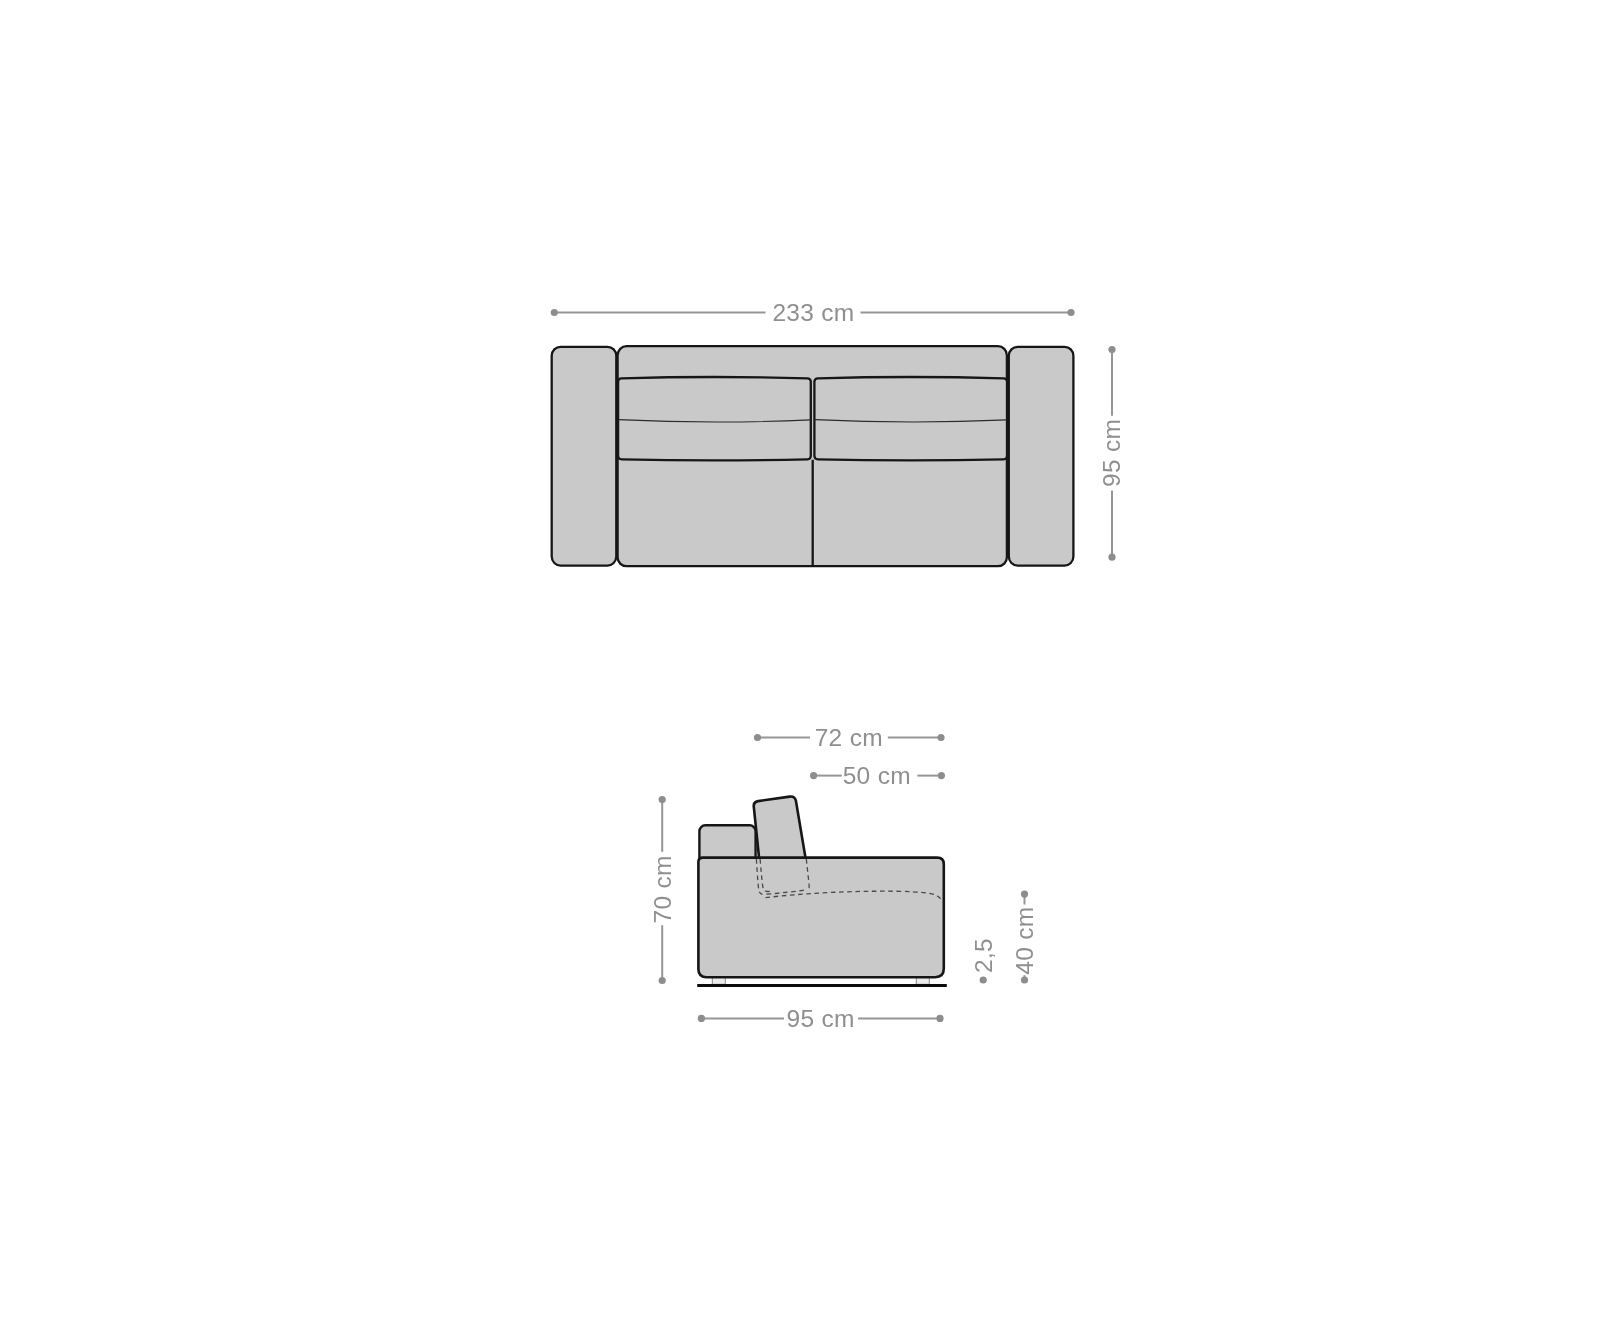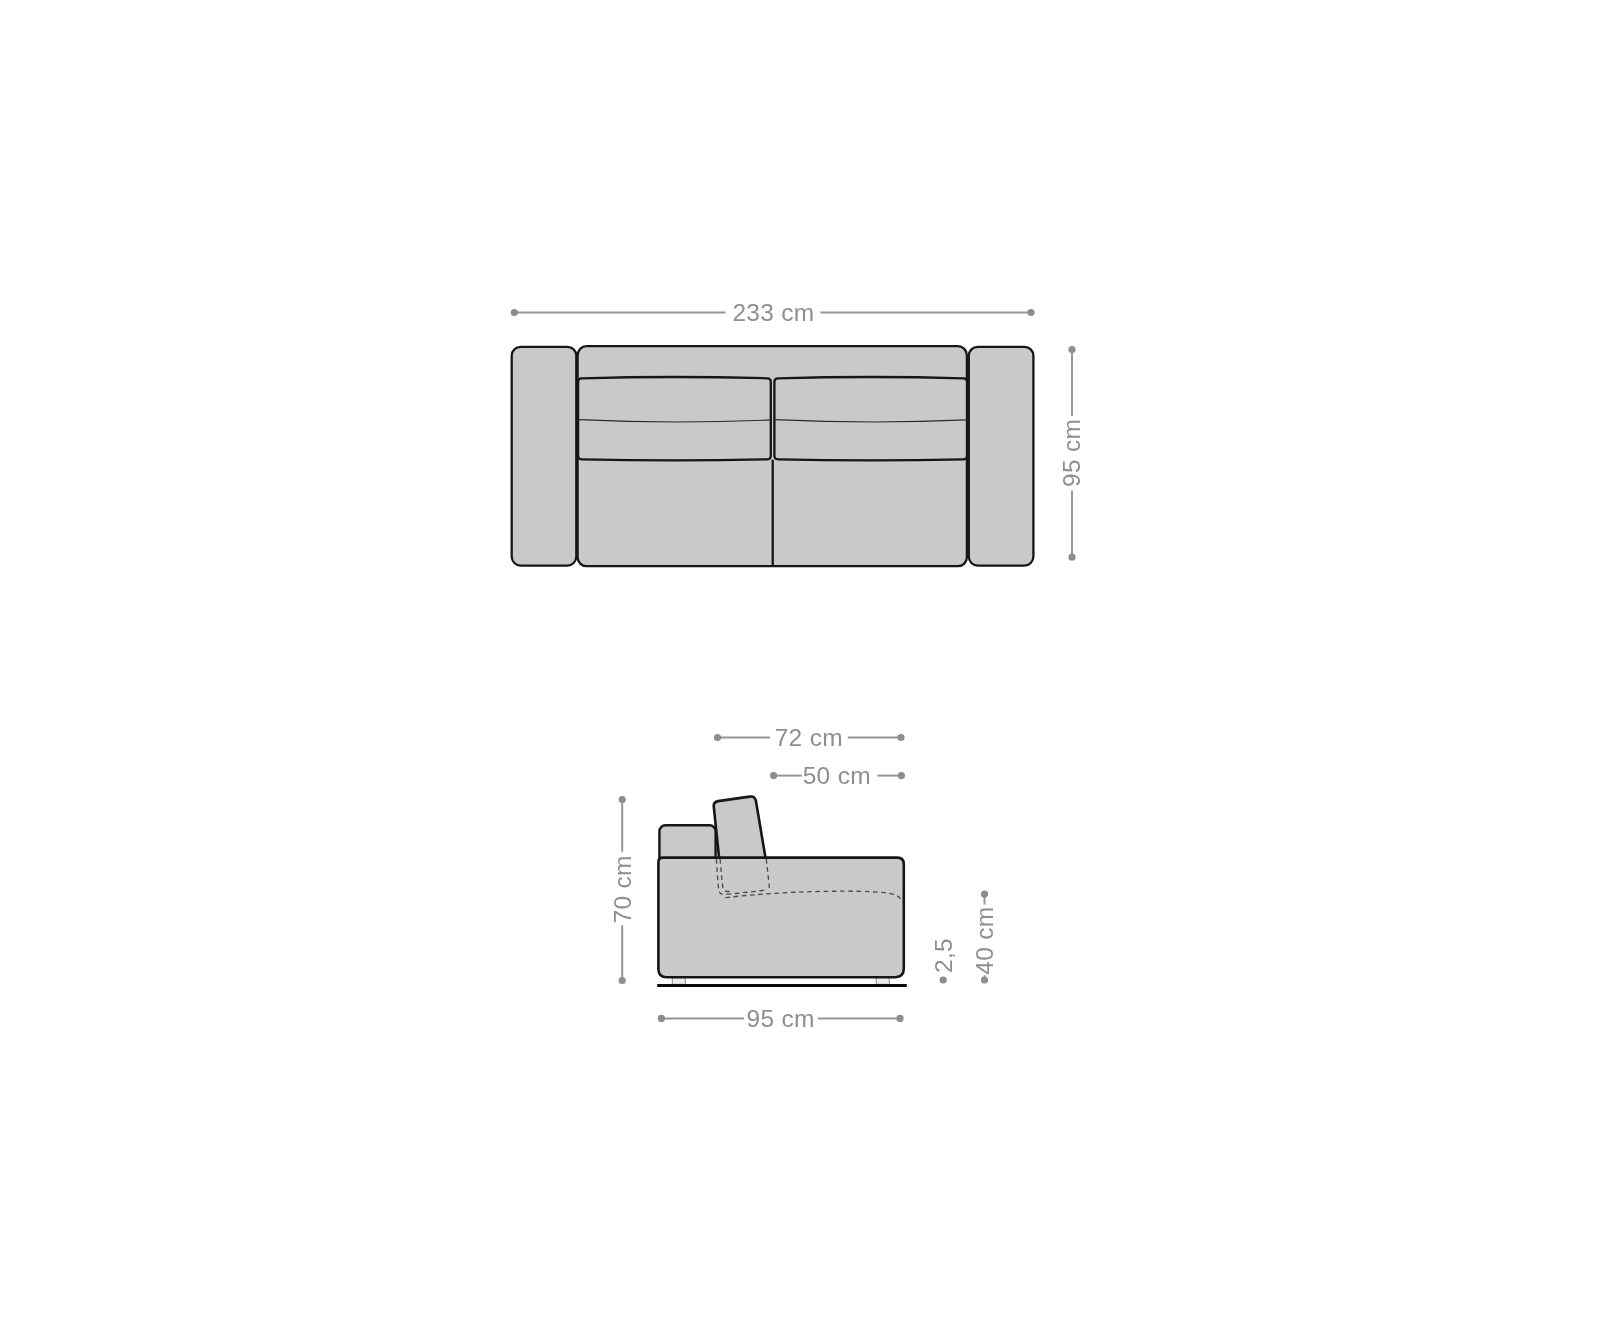--- a/index.html
+++ b/index.html
@@ -1,17 +1,17 @@
 <!DOCTYPE html>
 <html><head>
 <meta charset="utf-8">
 <title>Sofa dimensions</title>
 <style>
   html,body{margin:0;padding:0;background:#ffffff;}
-  .wrap{width:1440px;height:1333px;position:relative;background:#ffffff;}
+  .wrap{width:1440px;height:1333px;position:relative;background:#ffffff;margin-left:40px;}
   svg{display:block;}
   text{font-family:"Liberation Sans", sans-serif;fill:#8f8f8f;font-size:24.5px;letter-spacing:0.3px;}
 </style>
 </head>
 <body>
 
 <div class="wrap">
 <svg width="1600" height="1333" viewBox="0 0 1600 1333">
 
   <rect x="0" y="0" width="1600" height="1333" fill="#ffffff"></rect>

